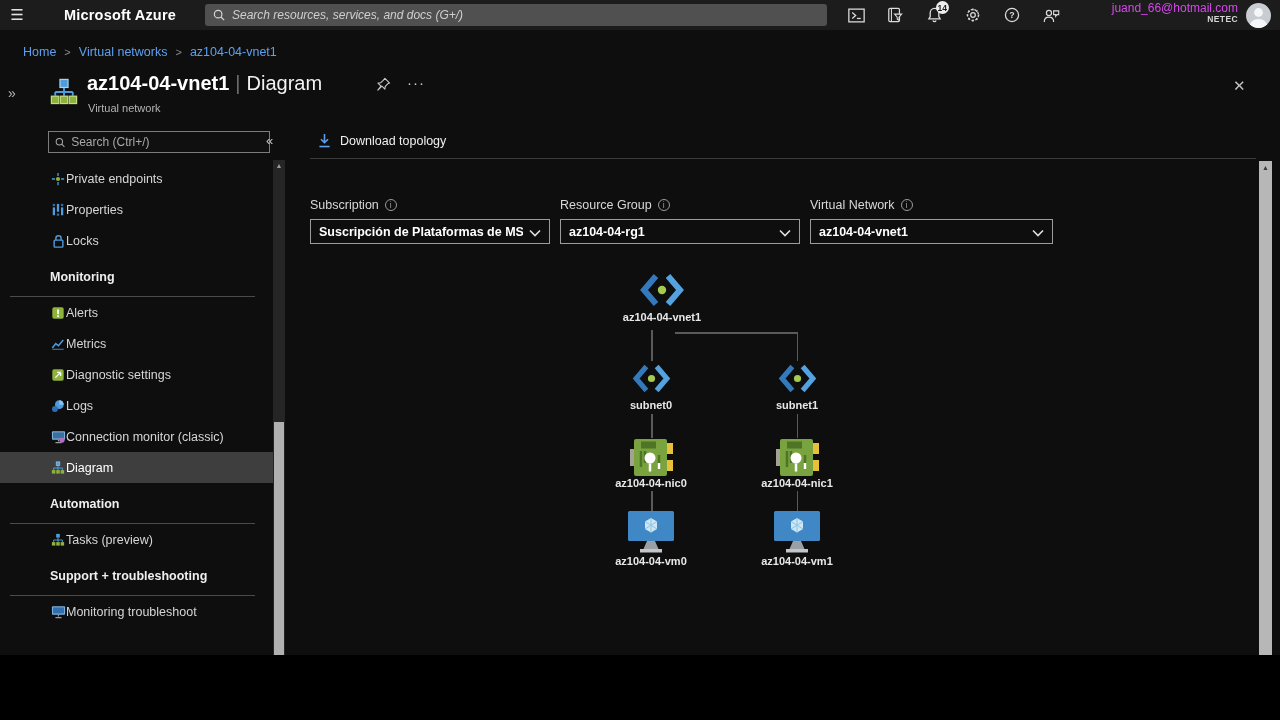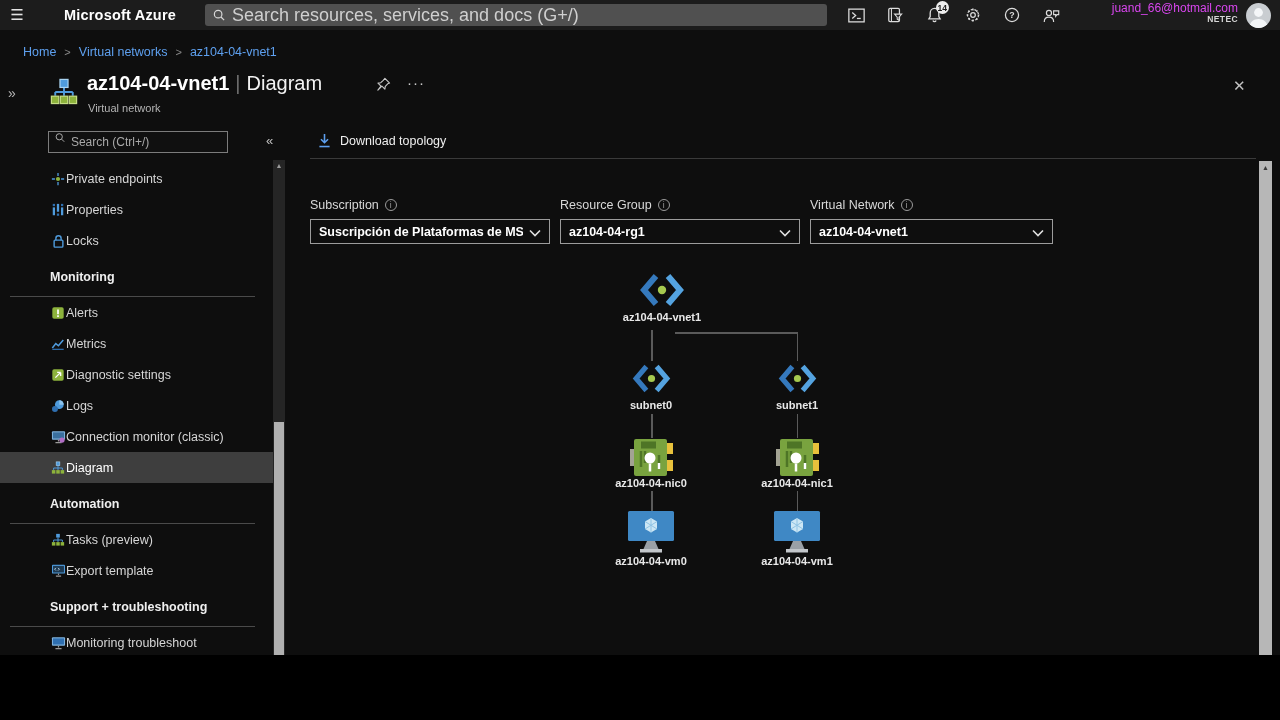--- a/index.html
+++ b/index.html
@@ -10,21 +10,21 @@
 
   
   .topbar { position:absolute; left:0; top:0; width:1280px; height:30px; background:#1c1c1c;
             display:flex; align-items:center; }
   .hamburger { width:34px; text-align:center; color:#e3e3e3; font-size:15px; cursor:pointer; }
   .brand { color:#fff; font-weight:bold; font-size:14.5px; margin-left:30px; letter-spacing:.2px; white-space:nowrap; }
   .searchpill { position:absolute; left:205px; top:4px; width:622px; height:22px; background:#505050;
                 border-radius:3px; display:flex; align-items:center; padding:0 8px; }
   .searchpill svg { flex:0 0 auto; }
   .searchpill input { background:transparent; border:none; outline:none; color:#dcdcdc;
-                      font-size:18px; margin-left:7px; width:100%; font-family:"Liberation Sans",sans-serif; }
+                      font-size:12px; margin-left:7px; width:100%; font-family:"Liberation Sans",sans-serif;font-style:italic; }
   .searchpill input::placeholder { color:#cfcfcf; opacity:1; }
   .top-icons { position:absolute; left:845px; top:0; height:30px; display:flex; align-items:center; gap:17px; }
   .tbi { position:relative; width:22px; height:22px; display:flex; align-items:center; justify-content:center;
          color:#dcdcdc; cursor:pointer; }
   .badge { position:absolute; top:-3px; right:-4px; min-width:13px; height:13px; border-radius:7px;
            background:#ededed; color:#1c1c1c; font-size:8.5px; font-weight:bold;
            display:flex; align-items:center; justify-content:center; padding:0 2px; }
   .userblock { position:absolute; right:42px; top:2px; text-align:right; line-height:1.1; }
   .user-email { color:#d946ef; font-size:12px; }
   .user-org { color:#d6d6d6; font-size:8.5px; font-weight:bold; letter-spacing:.4px; }
@@ -42,22 +42,22 @@
   .page-title { position:absolute; left:87px; top:72px; font-size:20px; color:#fff; white-space:nowrap; }
   .page-title .tname { font-weight:bold; }
   .page-title .tsep { color:#6f6f6f; margin:0 6px; font-weight:300; }
   .page-title .tsec { font-weight:400; color:#f2f2f2; }
   .pin-btn { position:absolute; left:376px; top:77px; color:#c9c9c9; cursor:pointer; }
   .more-btn { position:absolute; left:407px; top:74px; color:#c9c9c9; font-size:15px; letter-spacing:1px; cursor:pointer; }
   .subtitle { position:absolute; left:88px; top:102px; font-size:11px; color:#b4b4b4; }
   .close-btn { position:absolute; left:1233px; top:77px; color:#c2c2c2; font-size:15px; cursor:pointer; }
 
   
-  .side-search { position:absolute; left:48px; top:131px; width:180px; height:22px; border:1px solid #7c7c7c;
-                 background:#101010; display:flex; padding:0 6px; }
+  .side-search { position:absolute; left:48px; top:131px; width:222px; height:22px; border:1px solid #7c7c7c;
+                 background:#101010; display:flex; align-items:center; padding:0 6px; }
   .side-search input { background:transparent; border:none; outline:none; color:#a9a9a9; font-size:12px;
                        margin-left:6px; width:100%; font-family:"Liberation Sans",sans-serif; }
   .side-search input::placeholder { color:#a9a9a9; opacity:1; }
   .side-collapse { position:absolute; left:266px; top:133px; color:#c2c2c2; font-size:13px; cursor:pointer; }
   .side-nav { position:absolute; left:0; top:163px; width:273px; }
   .srow { height:31px; display:flex; align-items:center; padding-left:50px; cursor:pointer; }
   .srow.selected { background:#3e3e3e; }
   .sicon { width:16px; height:16px; display:inline-flex; align-items:center; justify-content:center; flex:0 0 16px; }
   .slabel { color:#d6d6d6; font-size:12.5px; white-space:nowrap; }
   .srow.selected .slabel { color:#fff; }
@@ -316,31 +316,20 @@
         <svg width="14" height="14" viewBox="0 0 16 16">
           <path d="M8 5 v3 M3 8 h10 M3 8 v2.2 M8 8 v2.2 M13 8 v2.2" stroke="#4f9bdc" stroke-width="1.1" fill="none"></path>
           <rect x="5.9" y="1" width="4.2" height="4.2" fill="#4f9bdc"></rect>
           <rect x="1" y="10.4" width="4" height="4" fill="#8db33c"></rect>
           <rect x="6" y="10.4" width="4" height="4" fill="#8db33c"></rect>
           <rect x="11" y="10.4" width="4" height="4" fill="#8db33c"></rect>
         </svg>
           </span>
       <span class="slabel">Tasks (preview)</span>
     </div>
-    <div class="srow">
-      <span class="sicon">
-        <svg width="15" height="13" viewBox="0 0 17 15">
-          <rect x="1" y="1" width="15" height="10" rx="1" fill="#4f9bdc"></rect>
-          <rect x="2.2" y="2.2" width="12.6" height="7.6" fill="#1e3a52"></rect>
-          <path d="M5.5 4.5 L4 6 l1.5 1.5 M8 4.5 L9.5 6 8 7.5" stroke="#cfe6f7" stroke-width="1" fill="none"></path>
-          <path d="M8.5 11 v1.6 M5.5 14 h6" stroke="#9a9a9a" stroke-width="1.3"></path>
-        </svg>
-          </span>
-      <span class="slabel">Export template</span>
-    </div>
 
     <div class="shdr">
       <span>Support + troubleshooting</span>
     </div>
 
     <div class="srow">
       <span class="sicon">
         <svg width="15" height="14" viewBox="0 0 17 16">
           <rect x="1" y="1.5" width="15" height="9.5" rx="1" fill="#7fb2dd"></rect>
           <rect x="2.2" y="2.7" width="12.6" height="7" fill="#2f6fb0"></rect>

